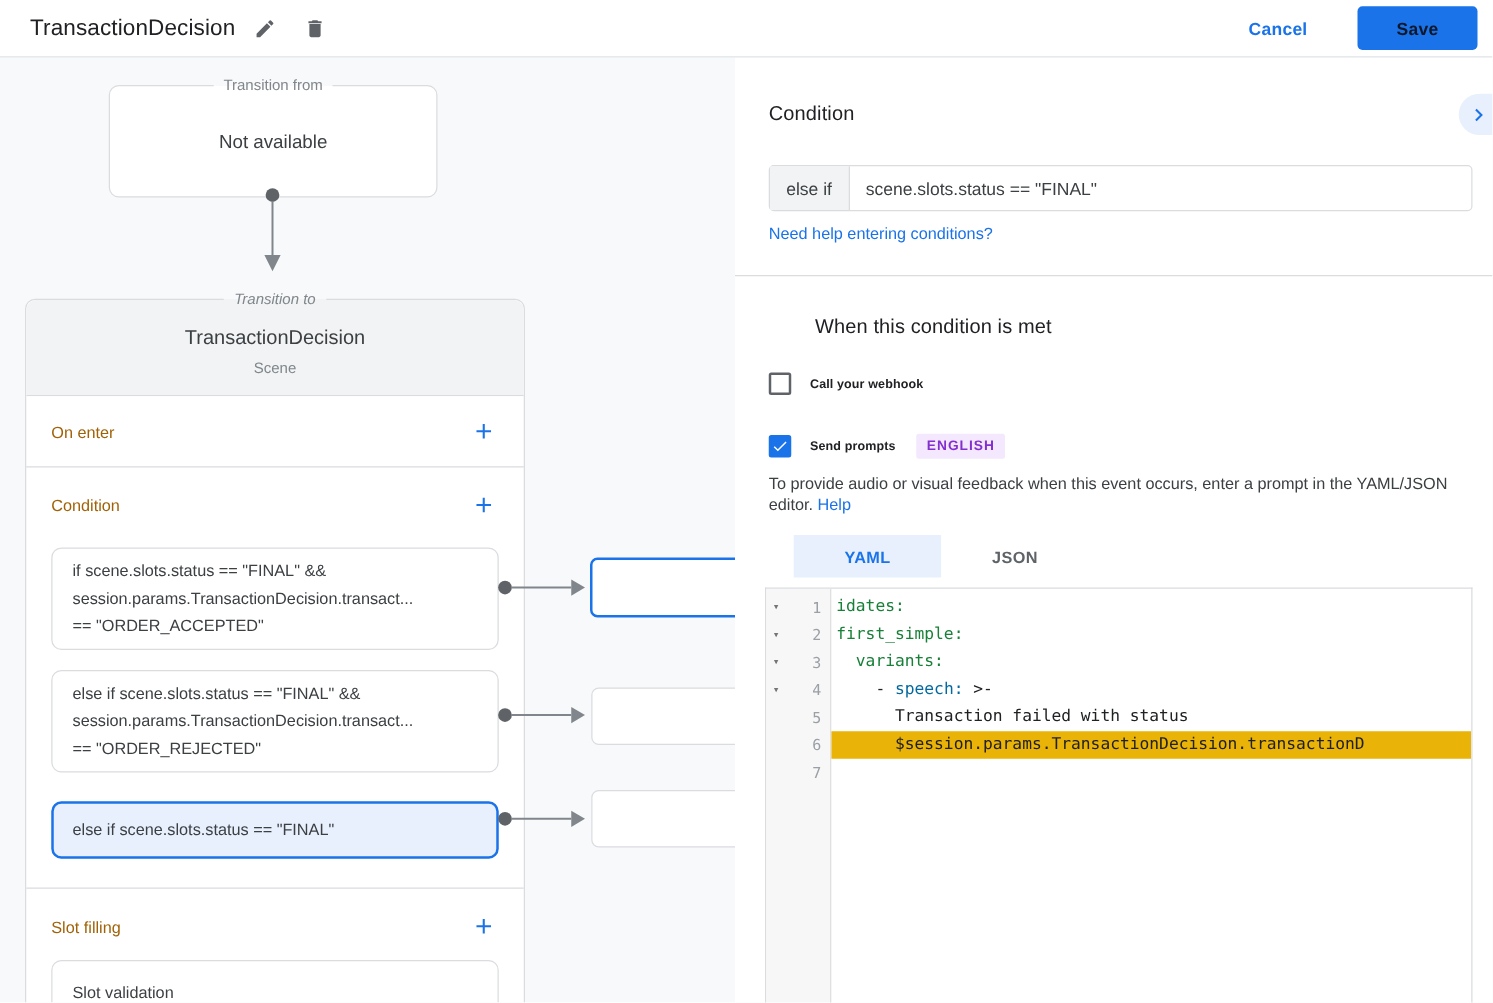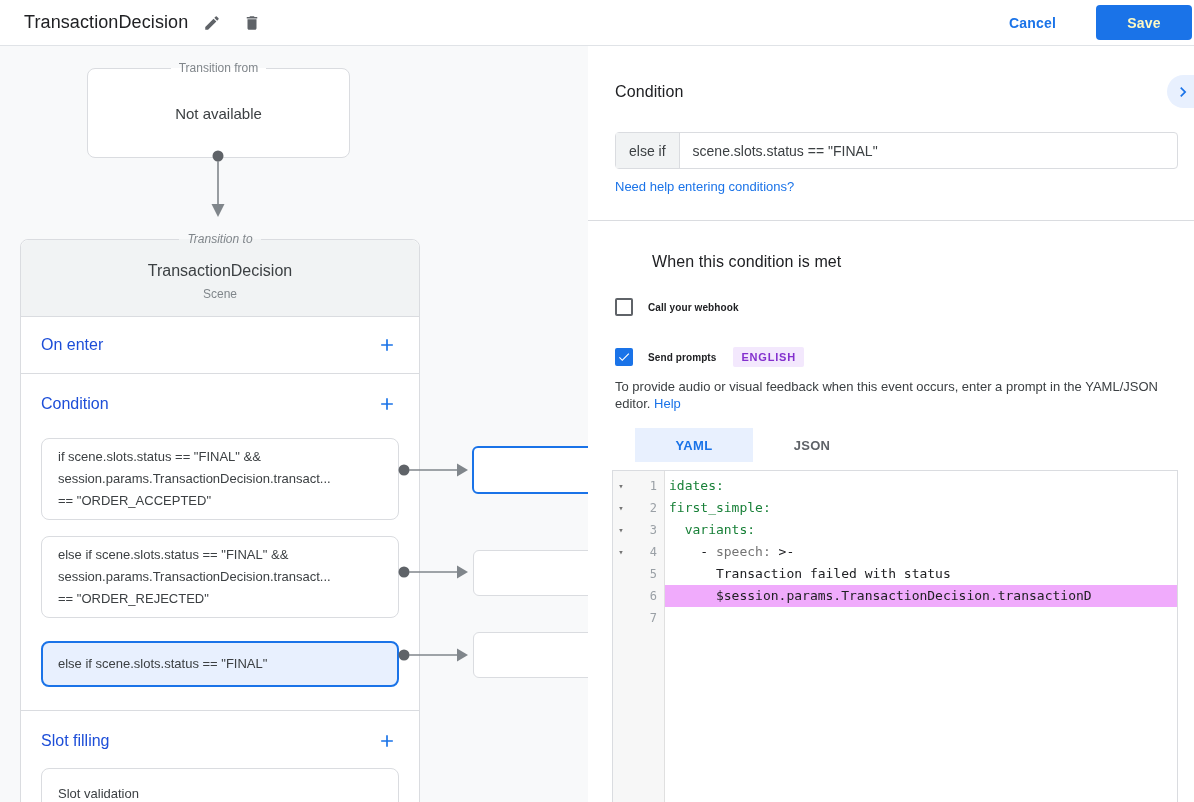--- a/index.html
+++ b/index.html
@@ -10,22 +10,22 @@
   
   .topbar { position:absolute; top:0; left:0; width:1194px; height:46px; background:#fff;
     border-bottom:1px solid #e0e3e7; display:flex; align-items:center; z-index:10; }
   .topbar-title { font-size:18px; color:#202124; margin-left:24px; letter-spacing:.1px; }
   .icon-btn { width:32px; height:32px; display:flex; align-items:center; justify-content:center;
     margin-left:8px; border:none; background:transparent; cursor:pointer; border-radius:50%; }
   .icon-btn svg { fill:#5f6368; }
   .topbar-spacer { flex:1; }
   .cancel-btn { color:#1a73e8; font-size:14px; font-weight:700; background:none; border:none;
     cursor:pointer; margin-right:40px; letter-spacing:.2px;text-align:right; }
-  .save-btn { background:#1a73e8; color:#fef9c3; font-size:14px; font-weight:700; border:none;
-    border-radius:4px; width:96px; height:35px; margin-right:2px; cursor:pointer; letter-spacing:.2px; }
+  .save-btn { background:#1a73e8; color:#0f172a; font-size:14px; font-weight:700; border:none;
+    border-radius:4px; width:96px; height:35px; margin-right:12px; cursor:pointer; letter-spacing:.2px; }
 
   
   .canvas { position:absolute; top:46px; left:0; width:1194px; height:756px; background:#f8f9fa; overflow:hidden; }
   .connector-svg { position:absolute; top:0; left:0; width:588px; height:756px; z-index:3; pointer-events:none; }
 
   .tfrom-box { position:absolute; left:87px; top:22px; width:263px; height:90px; background:#fff;
     border:1px solid #dadce0; border-radius:8px; z-index:2; }
   .legend { position:absolute; top:-8px; left:0; right:0; text-align:center; font-size:12px; color:#80868b; pointer-events:none; }
   .legend span { padding:0 8px; }
   .legend-on-white span { background:linear-gradient(to bottom,#f8f9fa 53%,#ffffff 53%); }
@@ -35,21 +35,21 @@
 
   .tto-card { position:absolute; left:20px; top:193px; width:400px; height:600px; background:#fff;
     border:1px solid #dadce0; border-radius:8px; z-index:2; }
   .tto-header { height:77px; background:#f1f3f4; border-bottom:1px solid #dadce0;
     border-radius:8px 8px 0 0; text-align:center; }
   .tto-title { font-size:16px; color:#3c4043; padding-top:22px; }
   .tto-subtitle { font-size:12px; color:#80868b; margin-top:7px; }
 
   .section-row { display:flex; align-items:center; justify-content:space-between; padding:0 20px; }
   .row-on-enter { height:57px; border-bottom:1px solid #dadce0; }
-  .section-label { font-size:16px; color:#1d4ed8; }
+  .section-label { font-size:13px; color:#a16207; }
   .plus-btn { width:24px; height:24px; border:none; background:transparent; cursor:pointer;
     display:flex; align-items:center; justify-content:center; padding:0; }
   .plus-btn svg { fill:#1a73e8; }
 
   .condition-section { border-bottom:1px solid #dadce0; padding-bottom:23px; }
   .label-row { display:flex; align-items:center; justify-content:space-between; padding:18px 20px 8px 20px; }
   .cond-card { margin:14px 20px 0 20px; background:#fff; border:1px solid #dadce0; border-radius:8px;
     padding:7px 16px; font-size:13px; line-height:22px; color:#3c4043; cursor:pointer; }
   .cond-card + .cond-card { margin-top:16px; }
   .cond-card.selected { margin-top:23px; background:#e8f0fe; border:2px solid #1a73e8; padding:10px 15px; }
@@ -94,21 +94,21 @@
 
   .editor { position:absolute; left:24px; top:249px; width:566px; height:340px;
     border:1px solid #dadce0; border-bottom:none; display:flex; background:#fff;
     font-family:"DejaVu Sans Mono","Liberation Mono",monospace; font-size:13px; overflow:hidden; }
   .editor-gutter { width:52px; background:#f7f7f7; border-right:1px solid #e0e0e0; padding-top:4px; flex-shrink:0; }
   .gutter-line { height:22px; display:flex; align-items:center; }
   .fold { width:16px; text-align:center; font-size:9px; color:#757575; cursor:pointer; }
   .lnum { flex:1; text-align:right; padding-right:7px; color:#9aa0a6; font-size:12px; }
   .editor-code { flex:1; padding-top:4px; overflow:hidden; cursor:text; }
   .code-line { height:22px; line-height:22px; white-space:pre; padding-left:4px; }
-  .code-line.hl { background:#f0abfc; }
+  .code-line.hl { background:#eab308; }
 </style>
 </head>
 <body>
 
 <div class="page">
 
   <div class="topbar">
     <span class="topbar-title">TransactionDecision</span>
     <button class="icon-btn">
       <svg width="18" height="18" viewBox="0 0 24 24">
@@ -285,21 +285,21 @@
             </div>
             <div class="gutter-line">
               <span class="fold"></span>
               <span class="lnum">7</span>
             </div>
           </div>
         <div class="editor-code">
             <div class="code-line"><span style="color: rgb(24, 128, 56);">idates:</span></div>
             <div class="code-line"><span style="color: rgb(24, 128, 56);">first_simple:</span></div>
             <div class="code-line"><span style="color: rgb(24, 128, 56);">  variants:</span></div>
-            <div class="code-line"><span style="color: rgb(32, 33, 36);">    - </span><span style="color: #737373;">speech:</span><span style="color: rgb(32, 33, 36);"> &gt;-</span></div>
+            <div class="code-line"><span style="color: rgb(32, 33, 36);">    - </span><span style="color: #0369a1;">speech:</span><span style="color: rgb(32, 33, 36);"> &gt;-</span></div>
             <div class="code-line"><span style="color: rgb(32, 33, 36);">      Transaction failed with status</span></div>
             <div class="code-line hl"><span style="color: rgb(32, 33, 36);">      $session.params.TransactionDecision.transactionD</span></div>
             <div class="code-line"></div>
           </div>
       </div>
     </div>
   </div>
 </div>
 
 </body></html>

